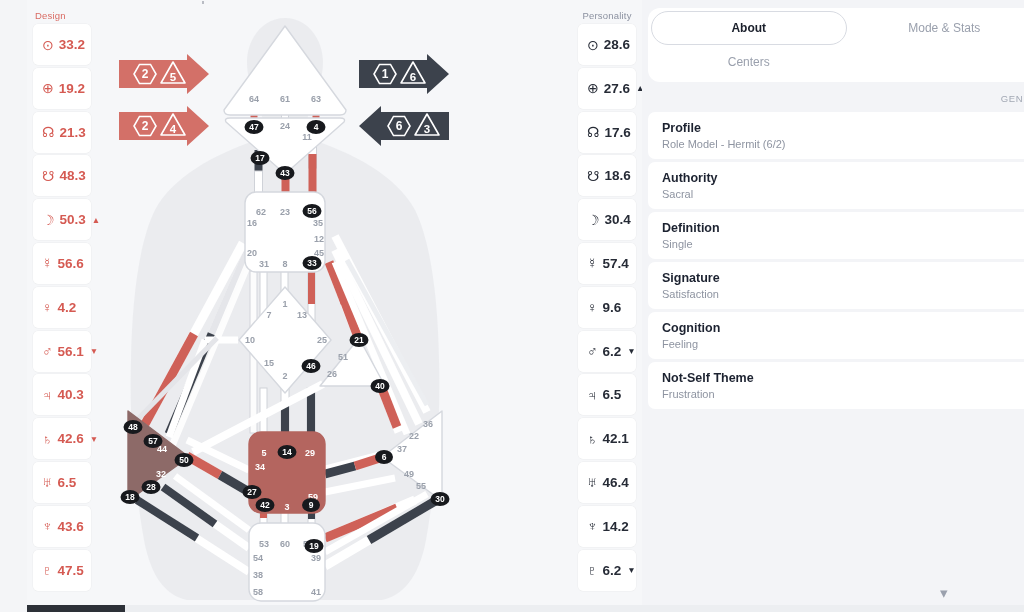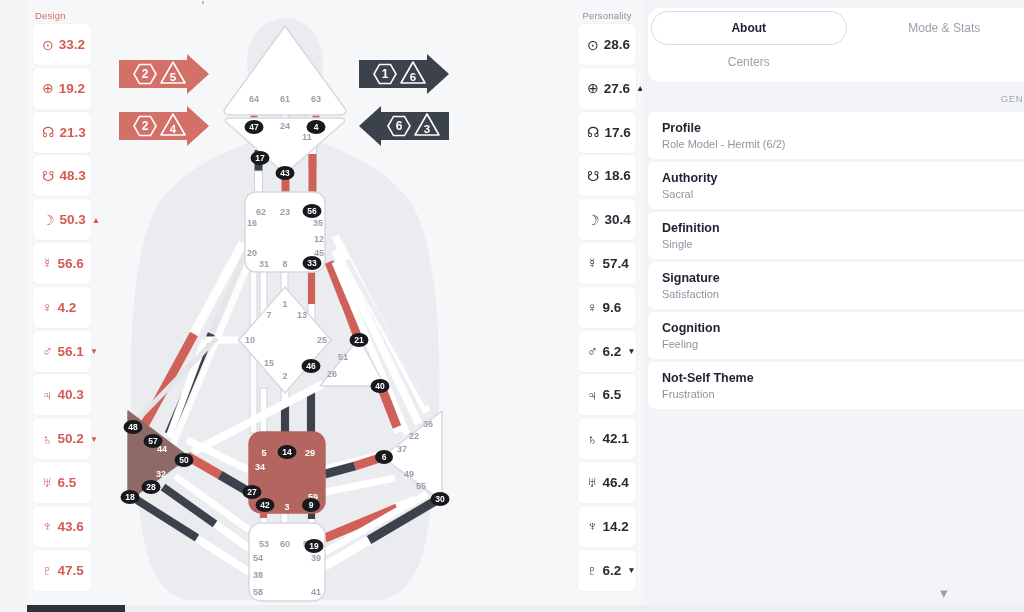--- a/index.html
+++ b/index.html
@@ -126,21 +126,21 @@
           <span class="glyph">♂</span>
           <span>56.1</span>
           <span class="arrow">▼</span>
         </div>
         <div class="chip">
           <span class="glyph">♃</span>
           <span>40.3</span>
         </div>
         <div class="chip">
           <span class="glyph">♄</span>
-          <span>50.2</span>
+          <span>42.6</span>
           <span class="arrow">▼</span>
         </div>
         <div class="chip">
           <span class="glyph">♅</span>
           <span>6.5</span>
         </div>
         <div class="chip">
           <span class="glyph">♆</span>
           <span>43.6</span>
         </div>

